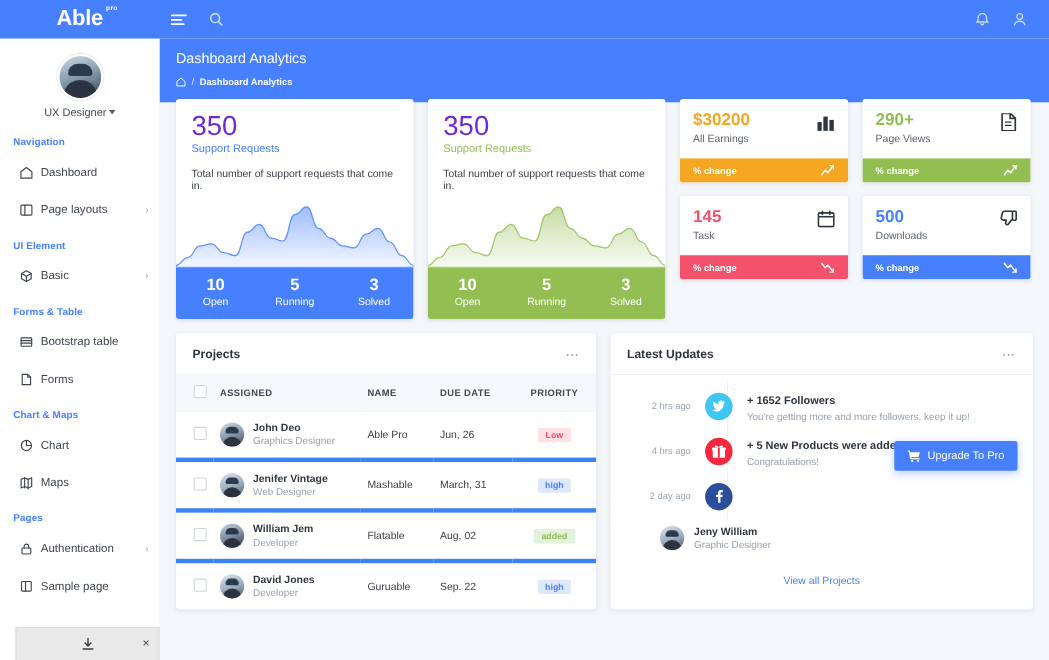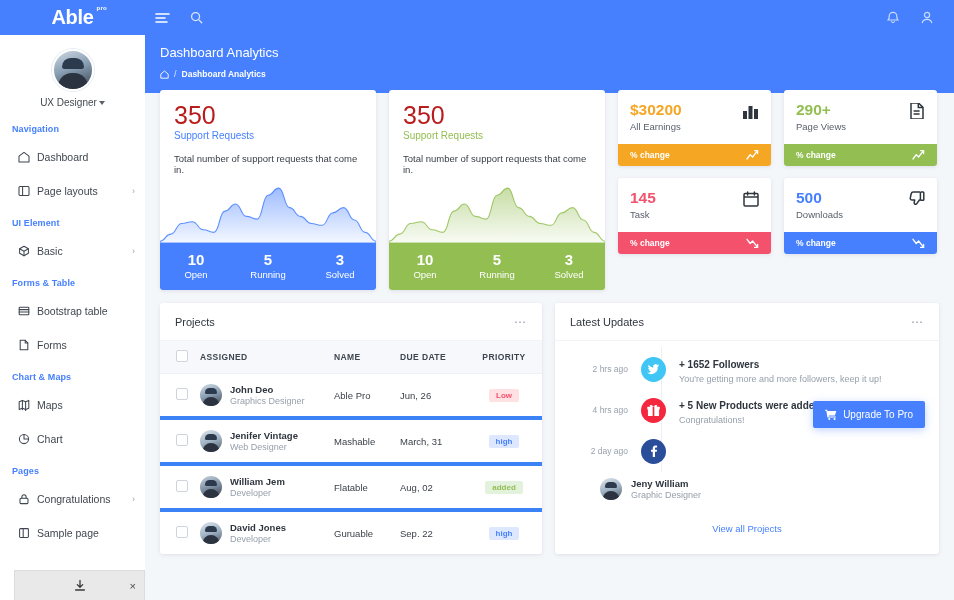--- a/index.html
+++ b/index.html
@@ -100,21 +100,21 @@
   }
   .row { display: flex; gap: 13px; }
 
   
   .supp-card {
     width: 216px; background: #fff; border-radius: 3px;
     box-shadow: 0 1px 4px rgba(62,57,107,.12); overflow: hidden;
     display: flex; flex-direction: column;
   }
   .supp-top { padding: 12px 14px 0; }
-  .supp-num { font-size: 25px; color: #b91c1c; font-weight: 400; line-height: 1.05; }
+  .supp-num { font-size: 25px; color: #6d28d9; font-weight: 400; line-height: 1.05; }
   .supp-sub { font-size: 10px; margin-top: 2px; }
   .supp-desc { font-size: 9.5px; color: #3b4149; margin-top: 12px; }
   .supp-chart { height: 62px; margin-top: 6px; position: relative; }
   .supp-chart svg { display:block; width:100%; height:100%; }
   .supp-foot { display: flex; }
   .supp-stat { flex: 1; text-align: center; padding: 8px 0 10px; color: #fff; }
   .supp-stat .v { font-size: 15px; font-weight: bold; }
   .supp-stat .l { font-size: 9.5px; margin-top: 1px; }
 
   
@@ -138,21 +138,21 @@
 
   
   .panel {
     background: #fff; border-radius: 3px; box-shadow: 0 1px 4px rgba(62,57,107,.12);
     overflow: hidden;
   }
   .panel-head {
     display: flex; align-items: center; justify-content: space-between;
     padding: 13px 15px 12px; border-bottom: 1px solid #f1f3f6;
   }
-  .panel-title { font-size: 11px; font-weight: normal; color: #2f353e; }
+  .panel-title { font-size: 11px; font-weight: bold; color: #2f353e; }
   .dots { color: #8e98a5; font-size: 12px; letter-spacing: 1px; cursor: pointer; line-height: 1; }
 
   
   table { width: 100%; border-collapse: collapse; }
   thead th {
     background: #f6f8fb; font-size: 8.5px; color: #3f4650; font-weight: bold;
     letter-spacing: .4px; text-align: left; padding: 9px 6px;
     border-bottom: 1px solid #eef1f5;
   }
   tbody td {
@@ -310,44 +310,44 @@
               <path d="M2.2 1.3h5l2.6 2.6v6.8H2.2z"></path>
               <path d="M7.2 1.3v2.6h2.6"></path>
             </svg>
           </span>
           <span class="nav-lbl">Forms</span>
         </div>
         <div class="nav-cap">Chart &amp; Maps</div>
         <div class="nav-item">
           <span class="nav-ic">
             <svg class="ic" width="12" height="12" viewBox="0 0 12 12" fill="none" stroke="#3f4650" stroke-width="1.05" stroke-linejoin="round" stroke-linecap="round">
+              <circle cx="6" cy="6" r="4.6"></circle>
+              <path d="M6 1.4v4.6h4.6"></path>
+            </svg>
+          </span>
+          <span class="nav-lbl">Chart</span>
+        </div>
+        <div class="nav-item">
+          <span class="nav-ic">
+            <svg class="ic" width="12" height="12" viewBox="0 0 12 12" fill="none" stroke="#3f4650" stroke-width="1.05" stroke-linejoin="round" stroke-linecap="round">
               <path d="M1.2 2.8l3.2-1.4 3.2 1.4 3.2-1.4v7.8l-3.2 1.4-3.2-1.4-3.2 1.4z"></path>
               <path d="M4.4 1.4v9.2M7.6 2.8V12"></path>
             </svg>
           </span>
           <span class="nav-lbl">Maps</span>
         </div>
-        <div class="nav-item">
-          <span class="nav-ic">
-            <svg class="ic" width="12" height="12" viewBox="0 0 12 12" fill="none" stroke="#3f4650" stroke-width="1.05" stroke-linejoin="round" stroke-linecap="round">
-              <circle cx="6" cy="6" r="4.6"></circle>
-              <path d="M6 1.4v4.6h4.6"></path>
-            </svg>
-          </span>
-          <span class="nav-lbl">Chart</span>
-        </div>
         <div class="nav-cap">Pages</div>
         <div class="nav-item">
           <span class="nav-ic">
             <svg class="ic" width="12" height="12" viewBox="0 0 12 12" fill="none" stroke="#3f4650" stroke-width="1.05" stroke-linejoin="round" stroke-linecap="round">
               <rect x="2" y="5.2" width="8" height="5.4" rx="1"></rect>
               <path d="M3.9 5.2V3.8a2.1 2.1 0 014.2 0v1.4"></path>
             </svg>
           </span>
-          <span class="nav-lbl">Congratulations</span>
+          <span class="nav-lbl">Authentication</span>
           <span class="nav-arrow">›</span>
         </div>
         <div class="nav-item">
           <span class="nav-ic">
             <svg class="ic" width="12" height="12" viewBox="0 0 12 12" fill="none" stroke="#3f4650" stroke-width="1.05" stroke-linejoin="round" stroke-linecap="round">
               <rect x="1.6" y="1.6" width="8.8" height="8.8" rx=".8"></rect>
               <path d="M5.2 1.6v8.8"></path>
             </svg>
           </span>
           <span class="nav-lbl">Sample page</span>

